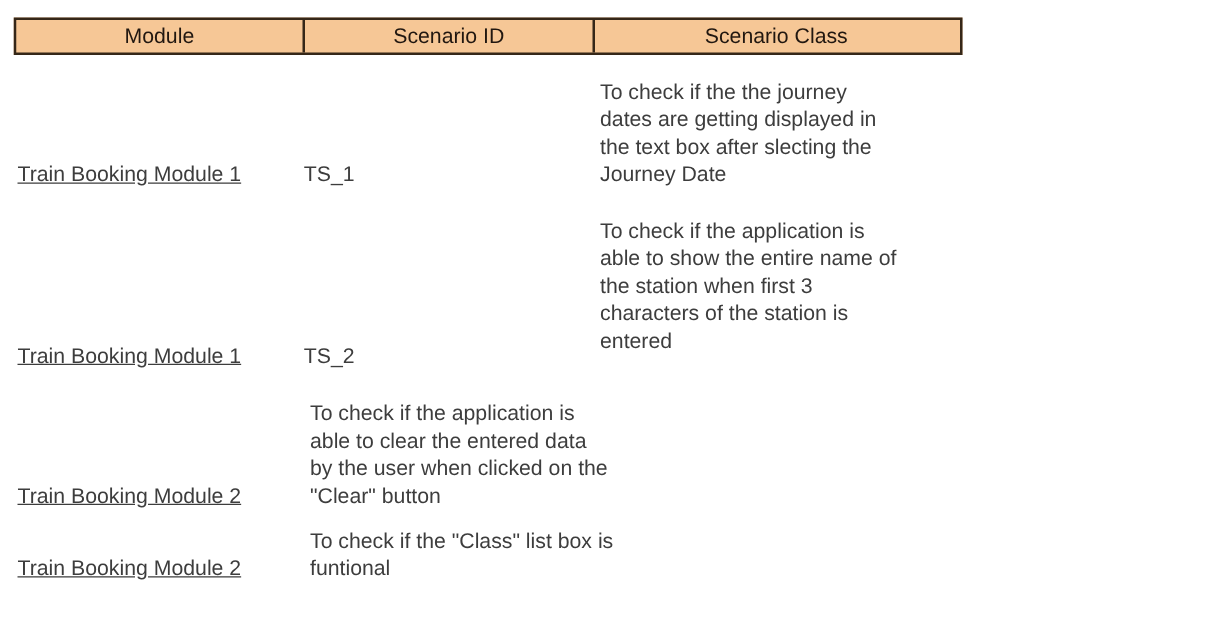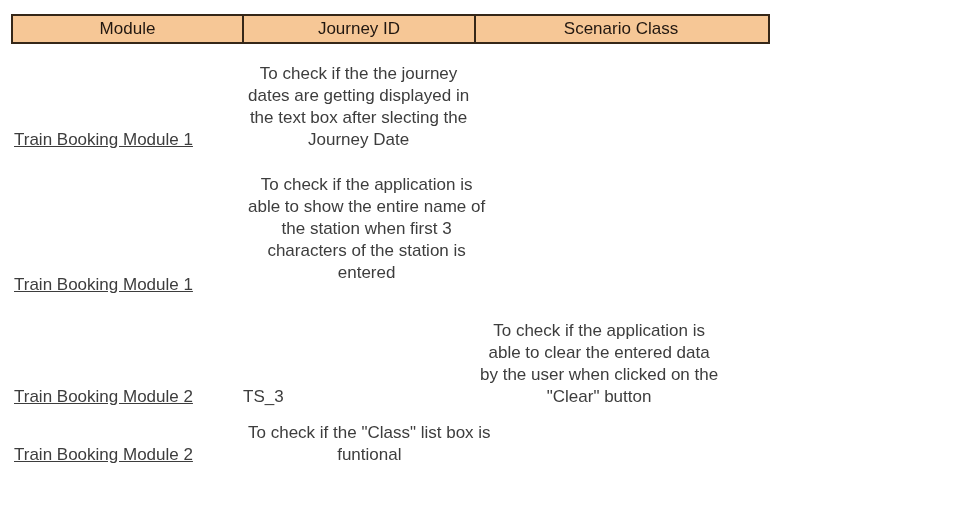--- a/index.html
+++ b/index.html
@@ -44,60 +44,61 @@
     display: flex;
     align-items: flex-end;
     box-sizing: border-box;
     font-size: 17px;
     line-height: 22px;
     padding-bottom: 6px;
     overflow: hidden;
   }
   .c-module { width: 231px; padding-left: 3px; text-decoration: underline; }
   .c-id     { width: 232px; padding-left: 1px; }
-  .c-name   { width: 296px; padding-left: 6px; white-space: pre-line; text-align: center; }
+  .c-name   { width: 296px; padding-left: 6px; white-space: pre-line; }
 
   .row-1 { height: 113px; }
   .row-2 { height: 145px; }
   .row-3 { height: 112px; }
   .row-4 { height: 58px; }
   .row-2 .c-name { padding-bottom: 18px; }
 </style>
 </head>
 <body>
 
 <div class="canvas">
   <div class="sheet">
 
     <div class="header-row">
       <div class="hcell hc-module">Module</div>
-      <div class="hcell hc-id">Journey ID</div>
+      <div class="hcell hc-id">Scenario ID</div>
       <div class="hcell hc-name">Scenario Class</div>
     </div>
 
     <div class="row row-1">
       <div class="cell c-module">Train Booking Module 1</div>
+      <div class="cell c-id">TS_1</div>
       <div class="cell c-name">To check if the the journey
 dates are getting displayed in
 the text box after slecting the
 Journey Date</div>
     </div>
 
     <div class="row row-2">
       <div class="cell c-module">Train Booking Module 1</div>
+      <div class="cell c-id">TS_2</div>
       <div class="cell c-name">To check if the application is
 able to show the entire name of
 the station when first 3
 characters of the station is
 entered</div>
     </div>
 
     <div class="row row-3">
       <div class="cell c-module">Train Booking Module 2</div>
-      <div class="cell c-id">TS_3</div>
       <div class="cell c-name">To check if the application is
 able to clear the entered data
 by the user when clicked on the
 "Clear" button</div>
     </div>
 
     <div class="row row-4">
       <div class="cell c-module">Train Booking Module 2</div>
       <div class="cell c-name">To check if the "Class" list box is
 funtional</div>

